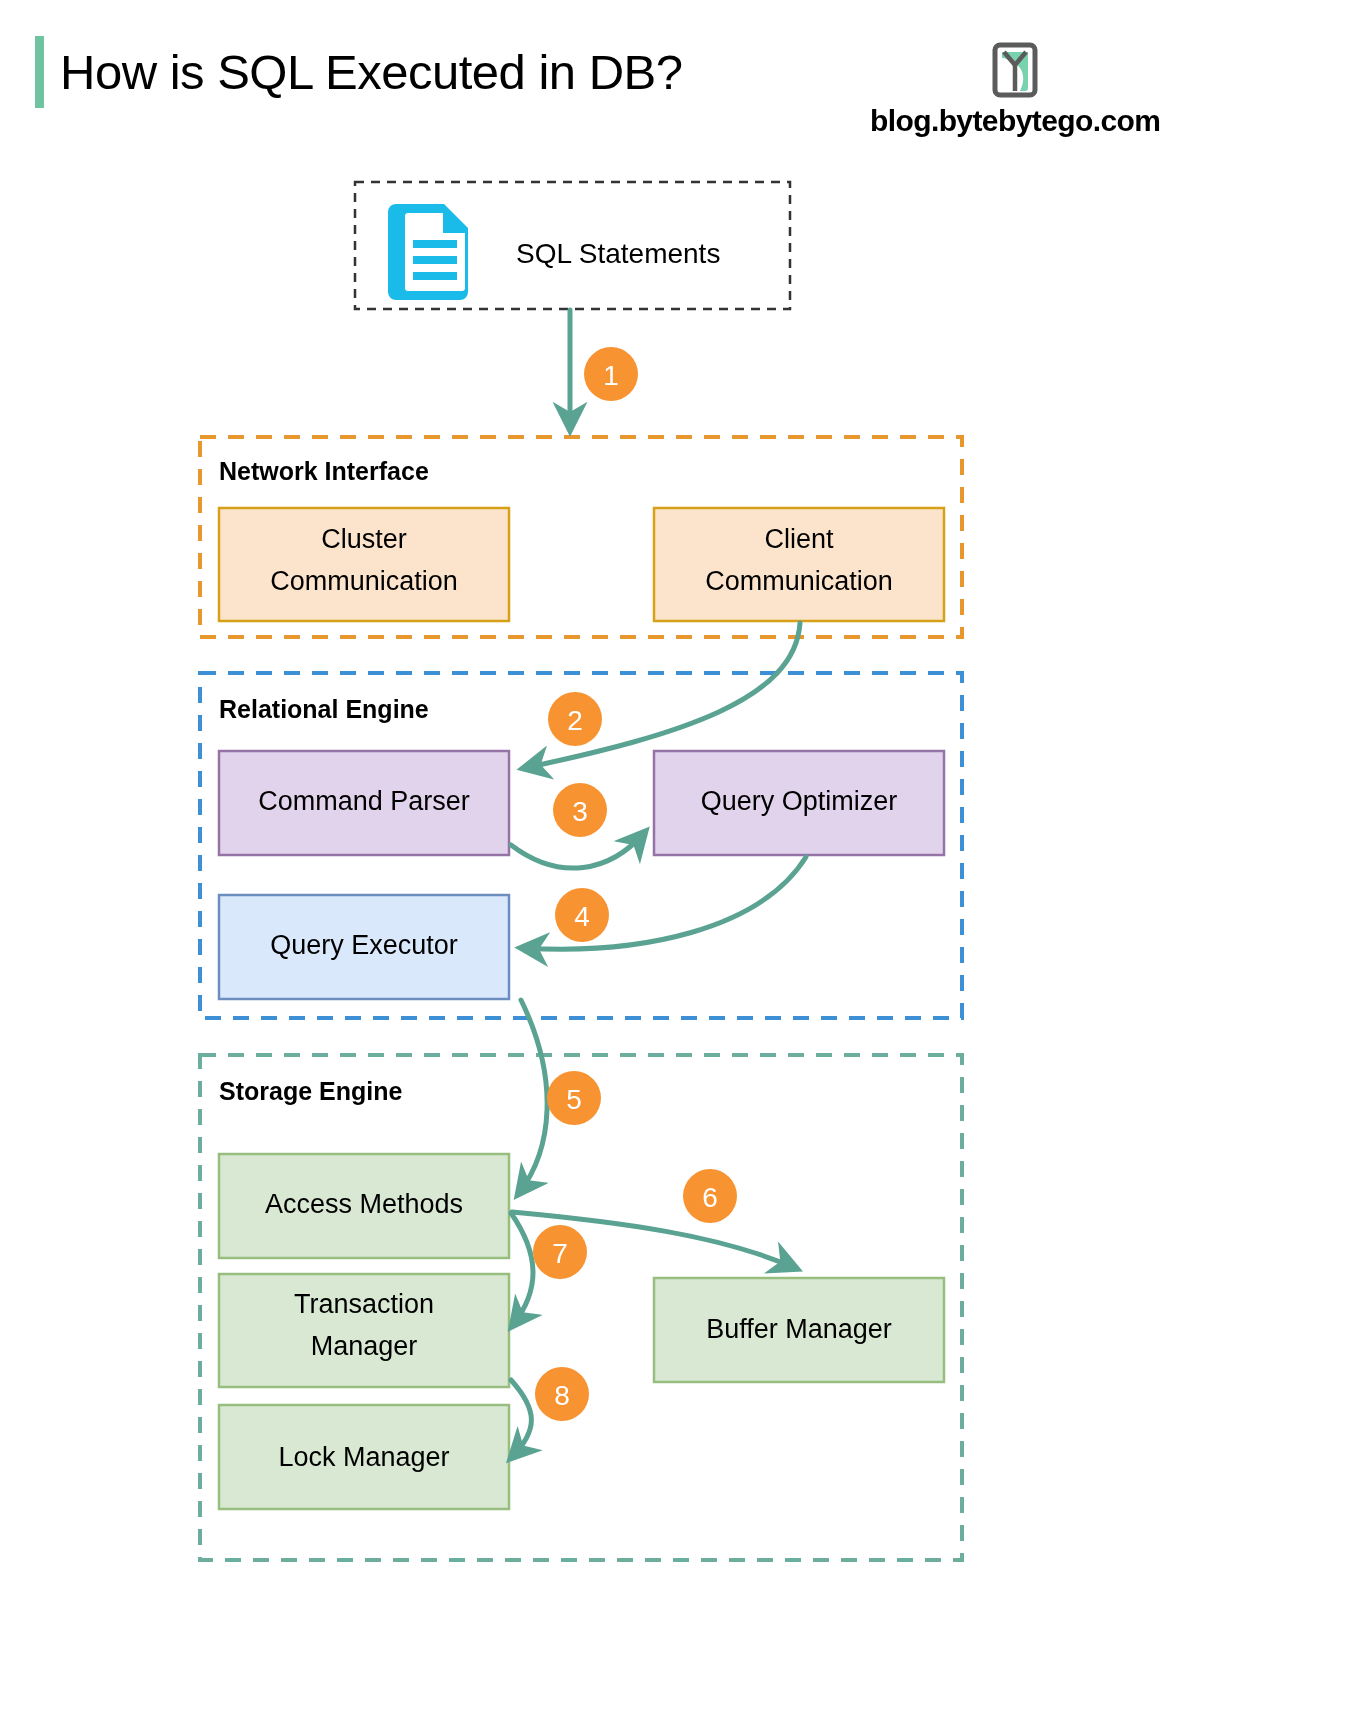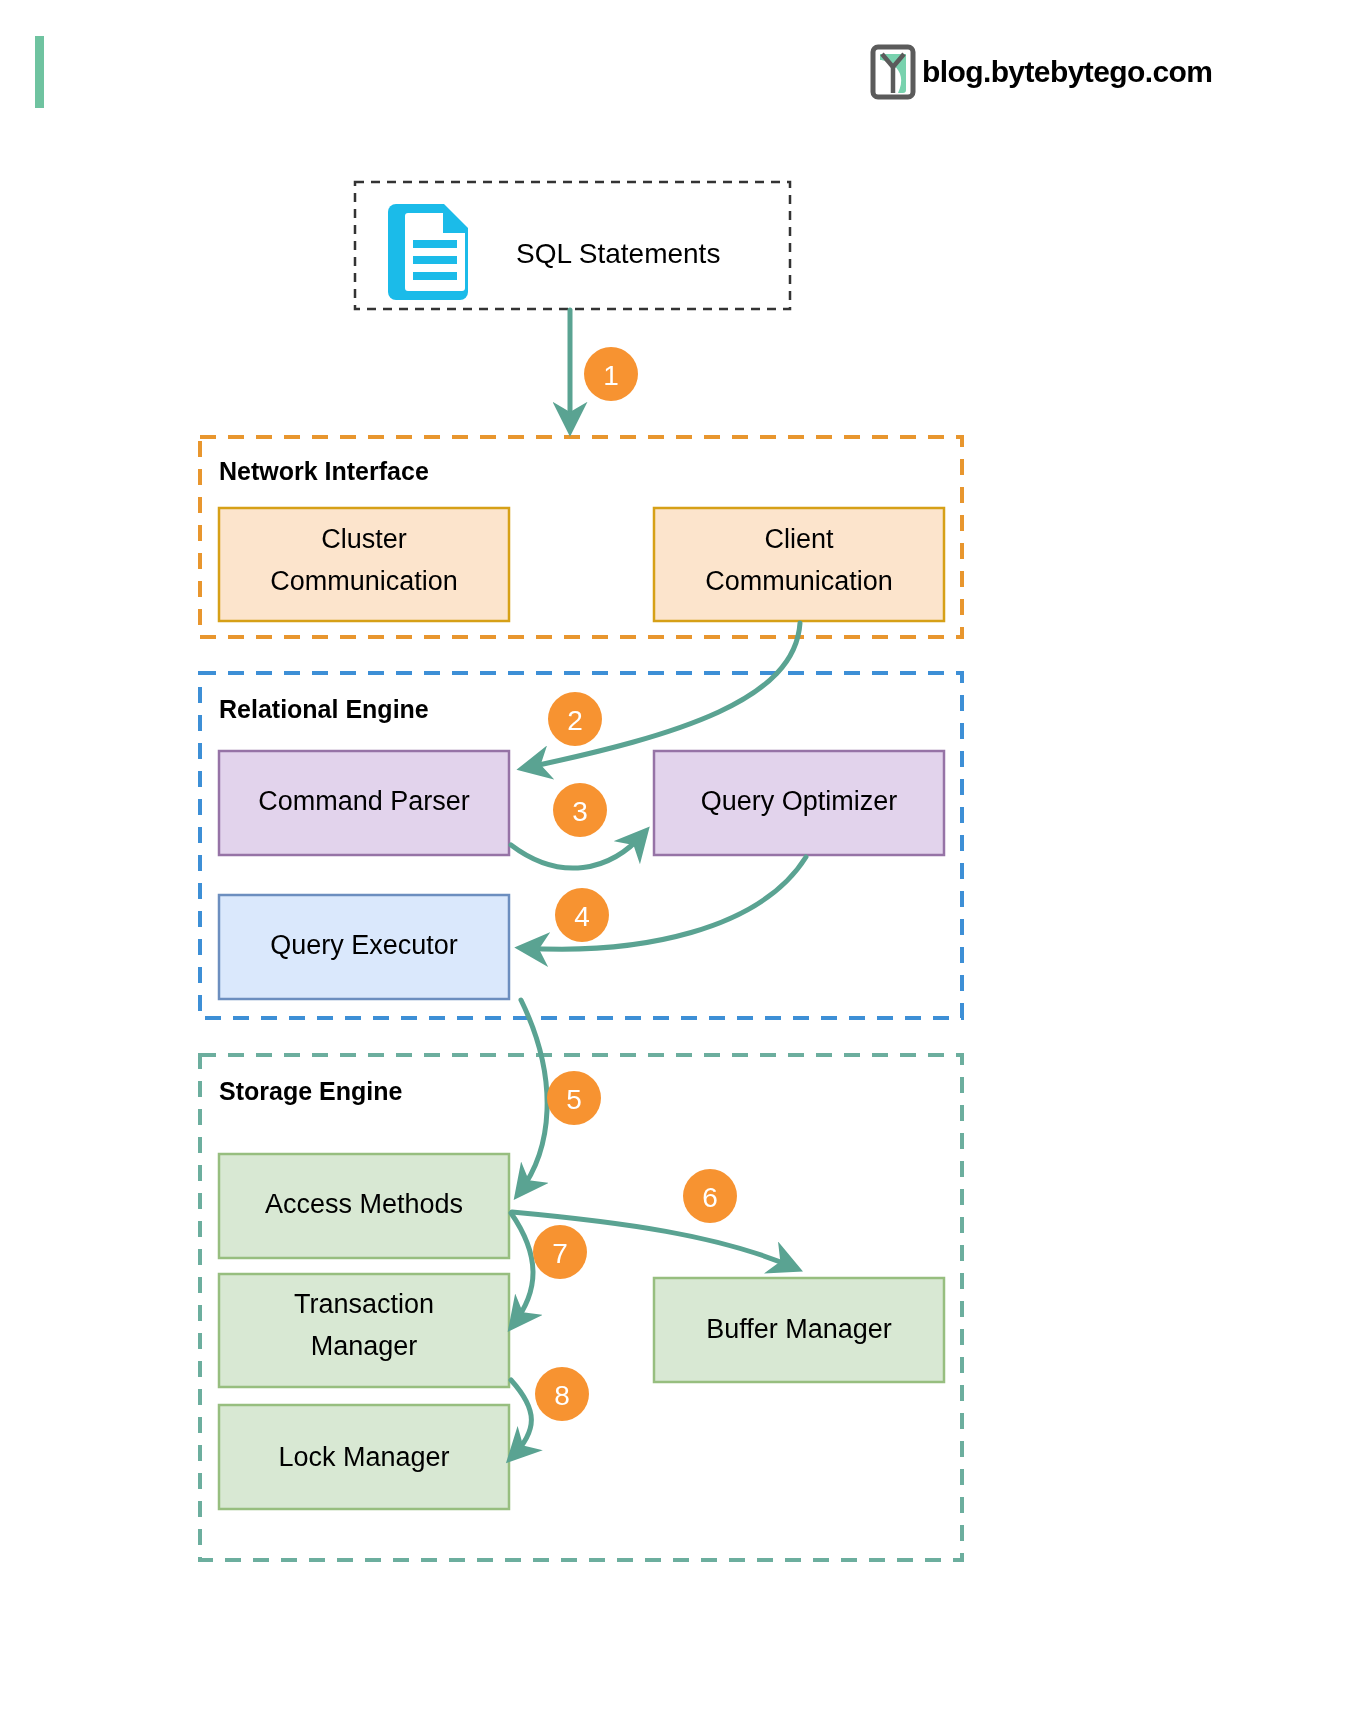--- a/index.html
+++ b/index.html
@@ -44,20 +44,21 @@
     font-family: "Liberation Sans", sans-serif;
   }
   #brand {
     position: absolute;
     left: 870px;
     top: 42px;
     height: 60px;
     display: flex;
     align-items: center;
     gap: 6px;
+    flex-direction: column;
   }
   #brand-logo {
     width: 46px;
     height: 56px;
     flex: 0 0 auto;
   }
   #brand-text {
     font-size: 30px;
     font-weight: 700;
     letter-spacing: -0.6px;
@@ -97,20 +98,21 @@
     font-size: 28px;
     font-weight: 400;
     fill: #000000;
   }
 </style>
 </head>
 <body>
 
 <div id="header">
   <div id="title-accent-bar"></div>
+  <div id="page-title">How is SQL Executed in DB?</div>
   <div id="brand">
     <svg id="brand-logo" viewBox="0 0 46 56">
       <path d="M8 3 h30 a5 5 0 0 1 5 5 v40 a5 5 0 0 1 -5 5 h-30 a5 5 0 0 1 -5 -5 v-40 a5 5 0 0 1 5 -5 z" fill="#ffffff" stroke="#5B5B5B" stroke-width="5"></path>
       <path d="M10 10 h26 v36 a3 3 0 0 1 -3 3 h-5 c6 -12 3 -22 -4 -27 c-6 -4 -10 -6 -14 -6 z" fill="#78D2AE"></path>
       <path d="M12 10 l11 13 l11 -13 z" fill="#78D2AE"></path>
       <path d="M12 10 l11 13 l11 -13" fill="none" stroke="#5B5B5B" stroke-width="4.5" stroke-linejoin="round"></path>
       <path d="M23 23 v26" fill="none" stroke="#5B5B5B" stroke-width="4.5"></path>
     </svg>
     <div id="brand-text">blog.bytebytego.com</div>
   </div>

